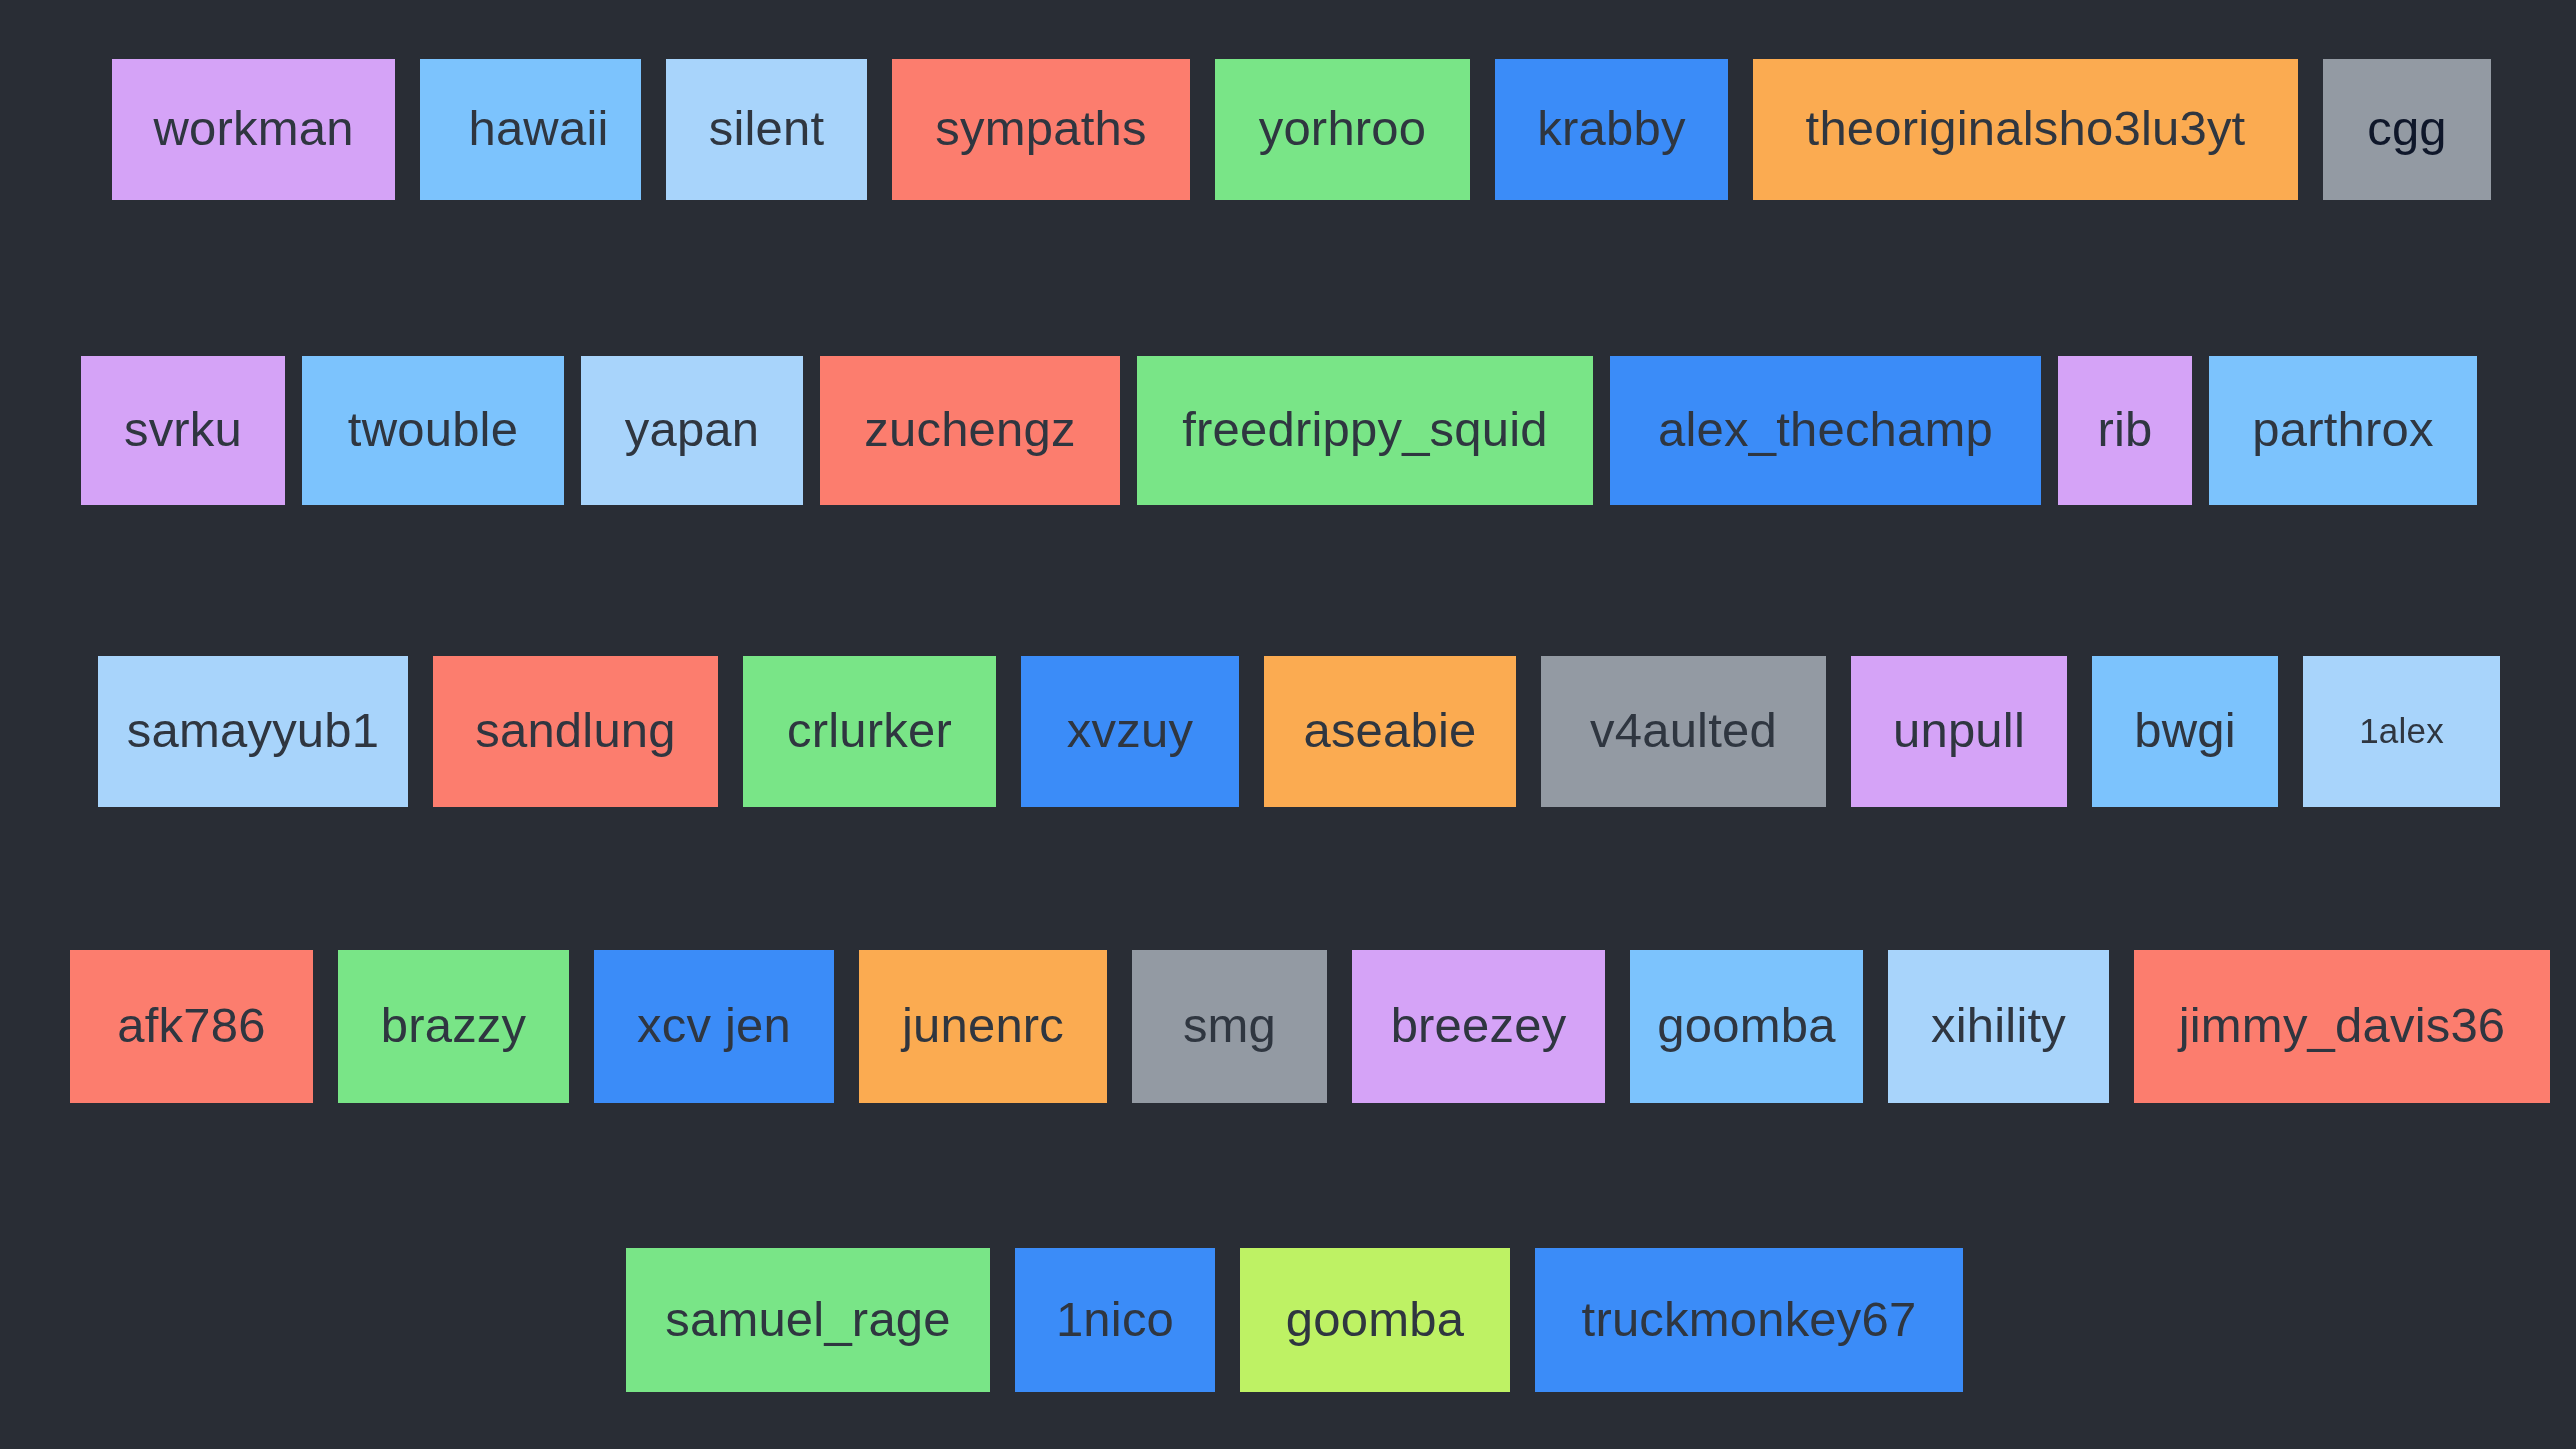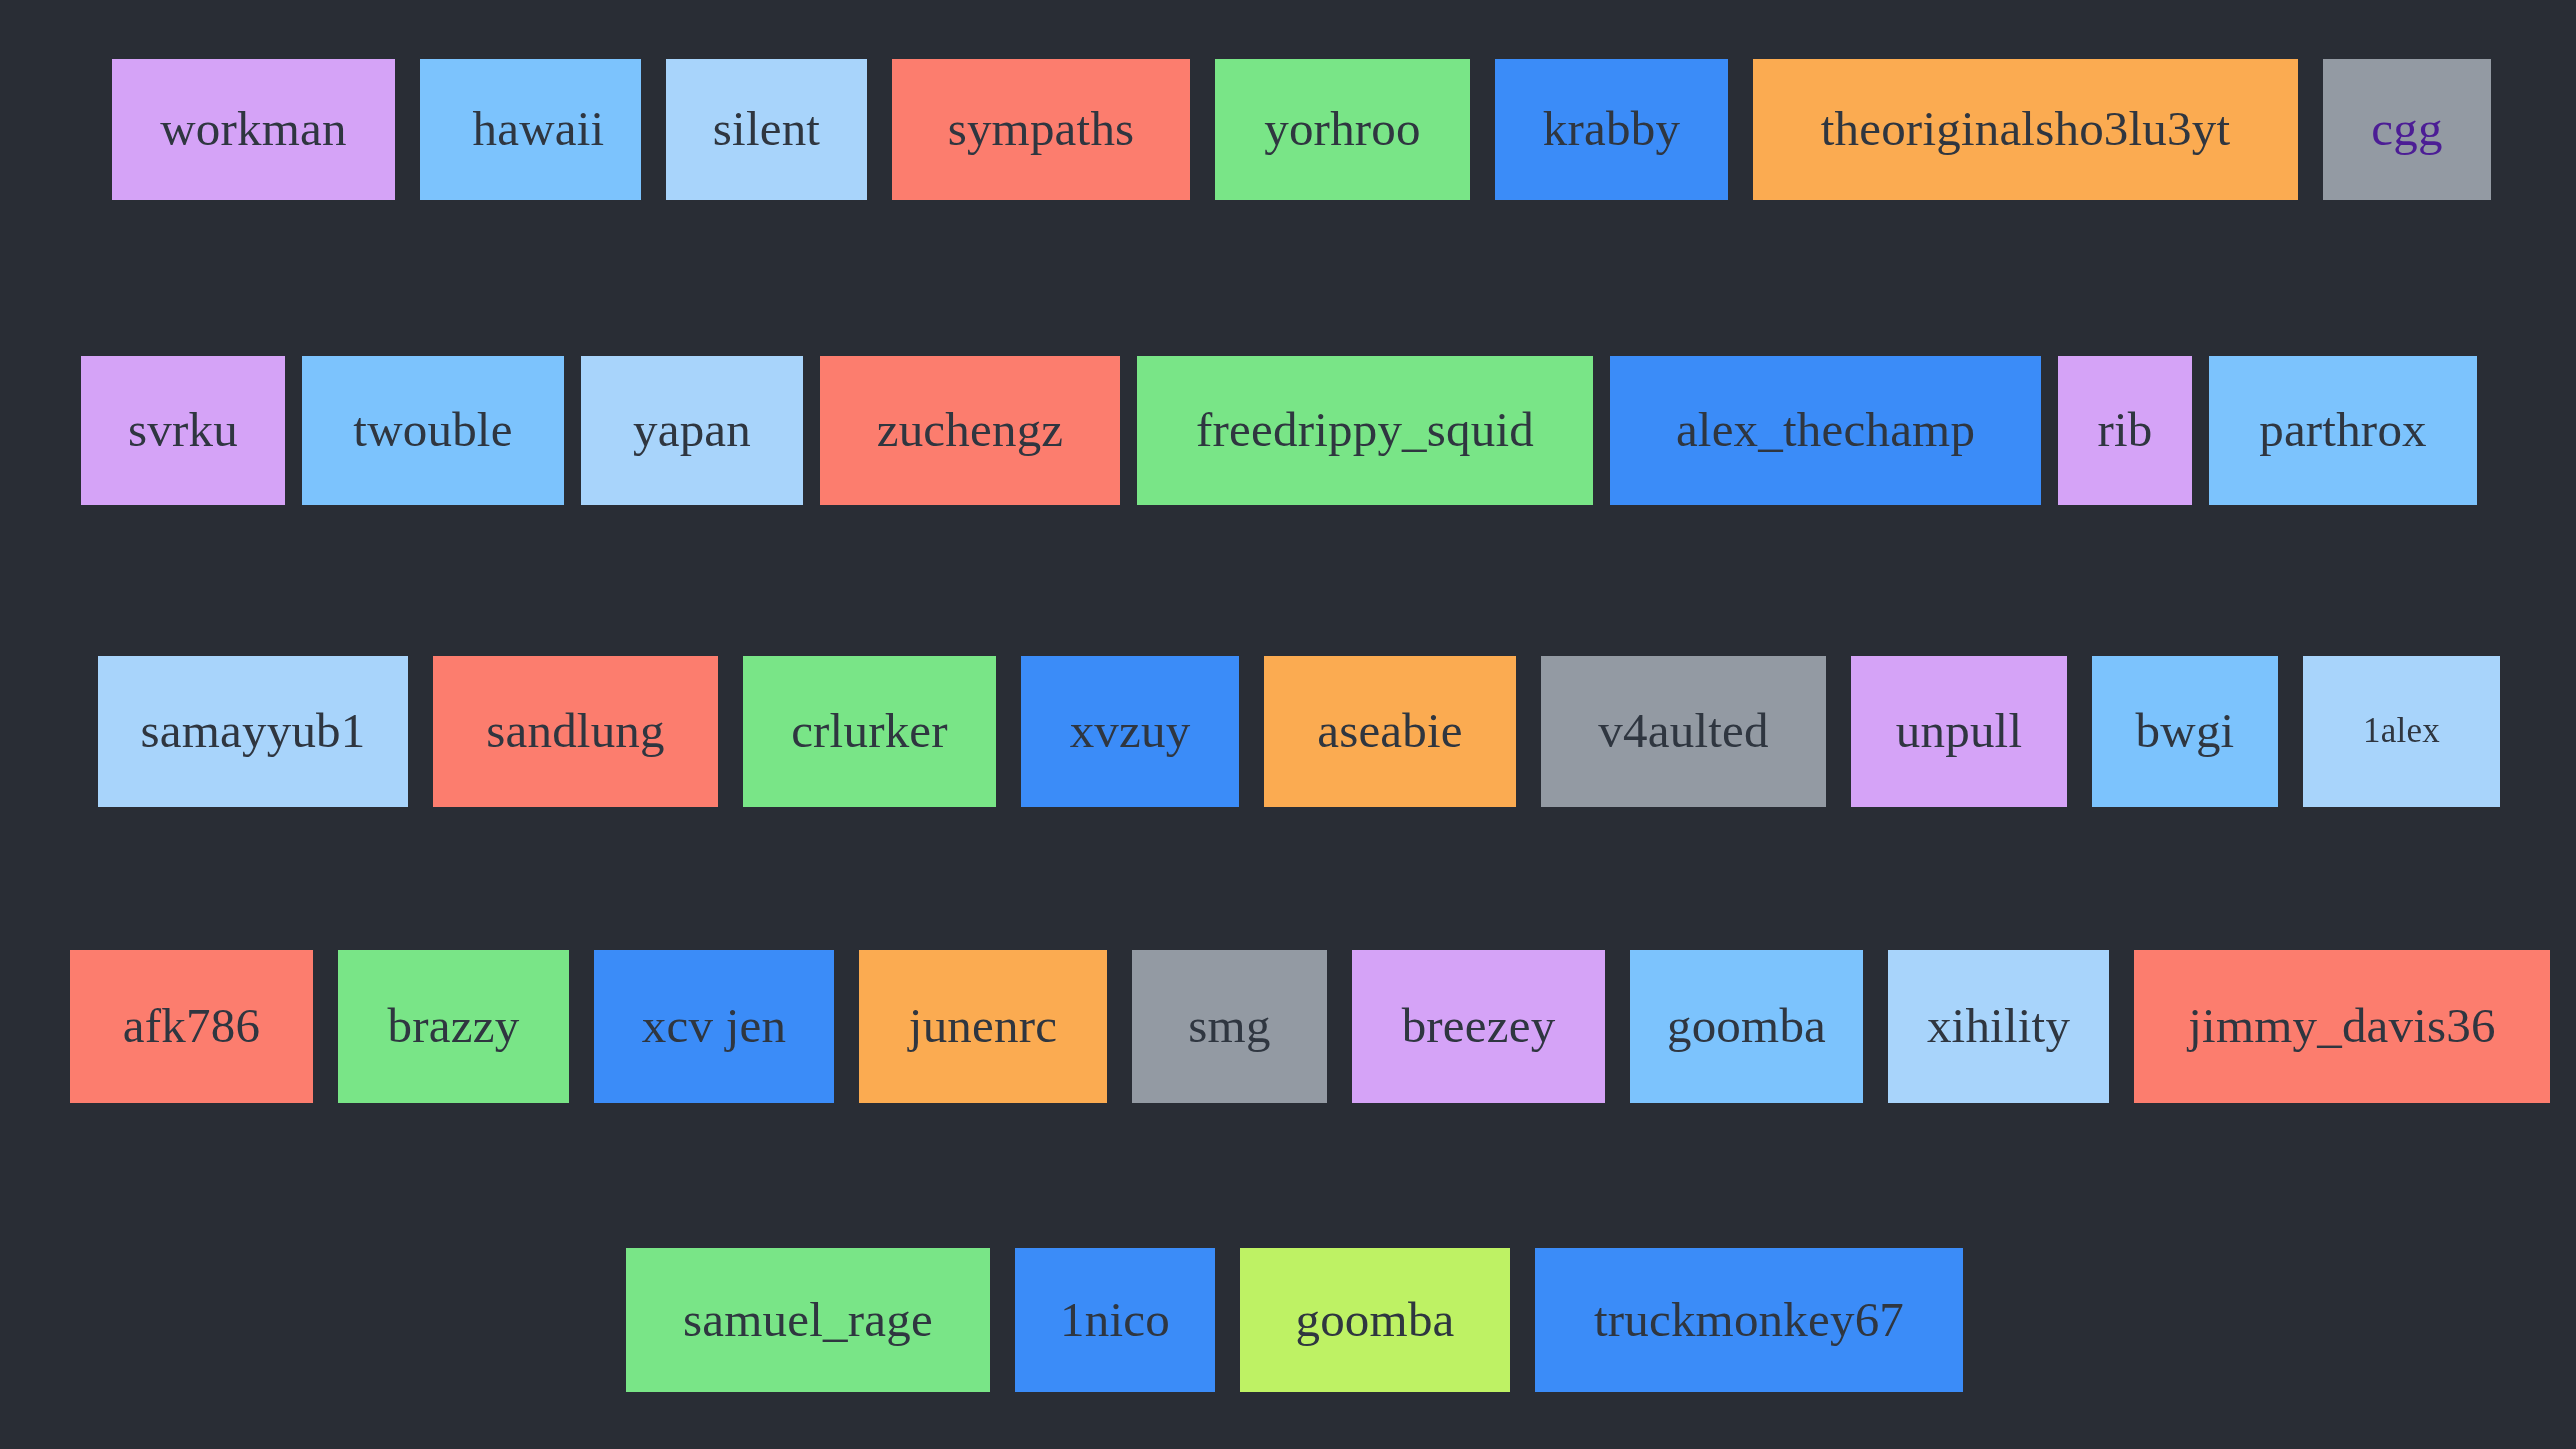--- a/index.html
+++ b/index.html
@@ -40,21 +40,21 @@
   }
   .tag-label {
     display: block;
     padding: 0 1.7px;
     transform: translateY(-0.8px);
   }
 </style>
 </head>
 <body>
 
-<div id="stage" style="background: rgb(41, 45, 53); width: 2171px; height: 1449px; font-family: Liberation Serif, serif;">
+<div id="stage" style="background: rgb(41, 45, 53); width: 2171px; height: 1449px;">
     <div class="tag-row" style="top: 59px; left: 112px; height: 141px; gap: 25px;">
       <div class="tag" style="width: 283px; height: 141px; background: rgb(213, 163, 247); font-size: 49px; color: rgb(47, 54, 64);">
         <span class="tag-label">workman</span>
       </div>
       <div class="tag" style="width: 221px; height: 141px; background: rgb(124, 195, 253); font-size: 49px; color: rgb(47, 54, 64); padding-left: 16px;">
         <span class="tag-label">hawaii</span>
       </div>
       <div class="tag" style="width: 201px; height: 141px; background: rgb(168, 212, 251); font-size: 49px; color: rgb(47, 54, 64);">
         <span class="tag-label">silent</span>
       </div>
@@ -63,21 +63,21 @@
       </div>
       <div class="tag" style="width: 255px; height: 141px; background: rgb(121, 229, 135); font-size: 49px; color: rgb(47, 54, 64);">
         <span class="tag-label">yorhroo</span>
       </div>
       <div class="tag" style="width: 233px; height: 141px; background: rgb(59, 140, 248); font-size: 49px; color: rgb(47, 54, 64);">
         <span class="tag-label">krabby</span>
       </div>
       <div class="tag" style="width: 545px; height: 141px; background: rgb(251, 171, 81); font-size: 49px; color: rgb(47, 54, 64);">
         <span class="tag-label">theoriginalsho3lu3yt</span>
       </div>
-      <div class="tag" style="width: 168px; height: 141px; background: rgb(147, 154, 163); font-size: 49px; color: #4c1d95;">
+      <div class="tag" style="width: 168px; height: 141px; background: rgb(147, 154, 163); font-size: 49px; color: #0f172a;">
         <span class="tag-label">cgg</span>
       </div>
     </div>
     <div class="tag-row" style="top: 356px; left: 81px; height: 149px; gap: 17px;">
       <div class="tag" style="width: 204px; height: 149px; background: rgb(213, 163, 247); font-size: 49px; color: rgb(47, 54, 64);">
         <span class="tag-label">svrku</span>
       </div>
       <div class="tag" style="width: 262px; height: 149px; background: rgb(124, 195, 253); font-size: 49px; color: rgb(47, 54, 64);">
         <span class="tag-label">twouble</span>
       </div>

